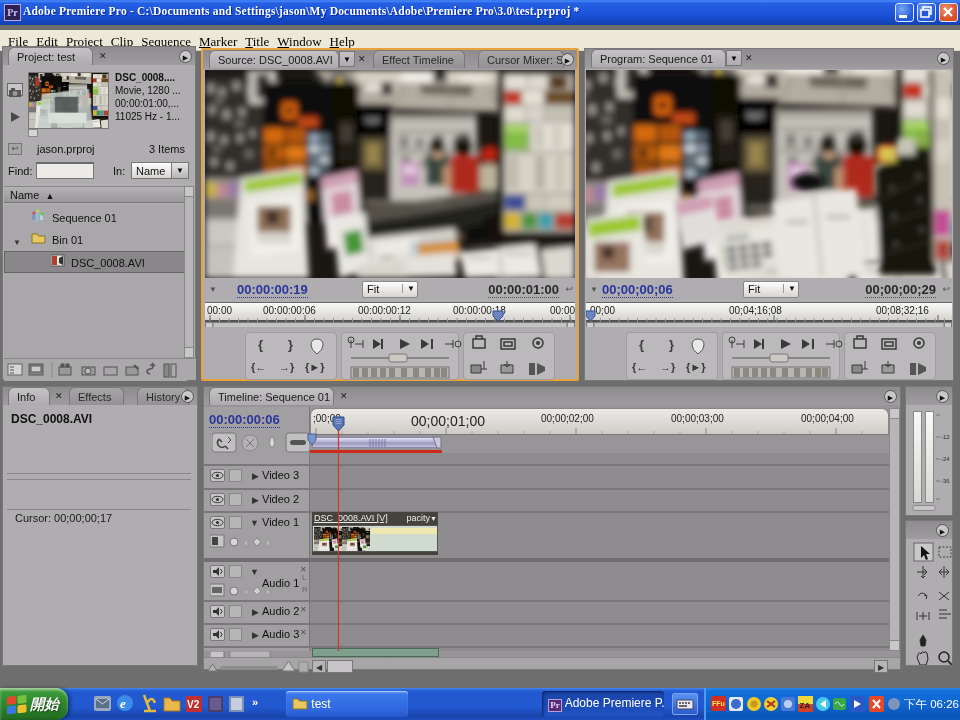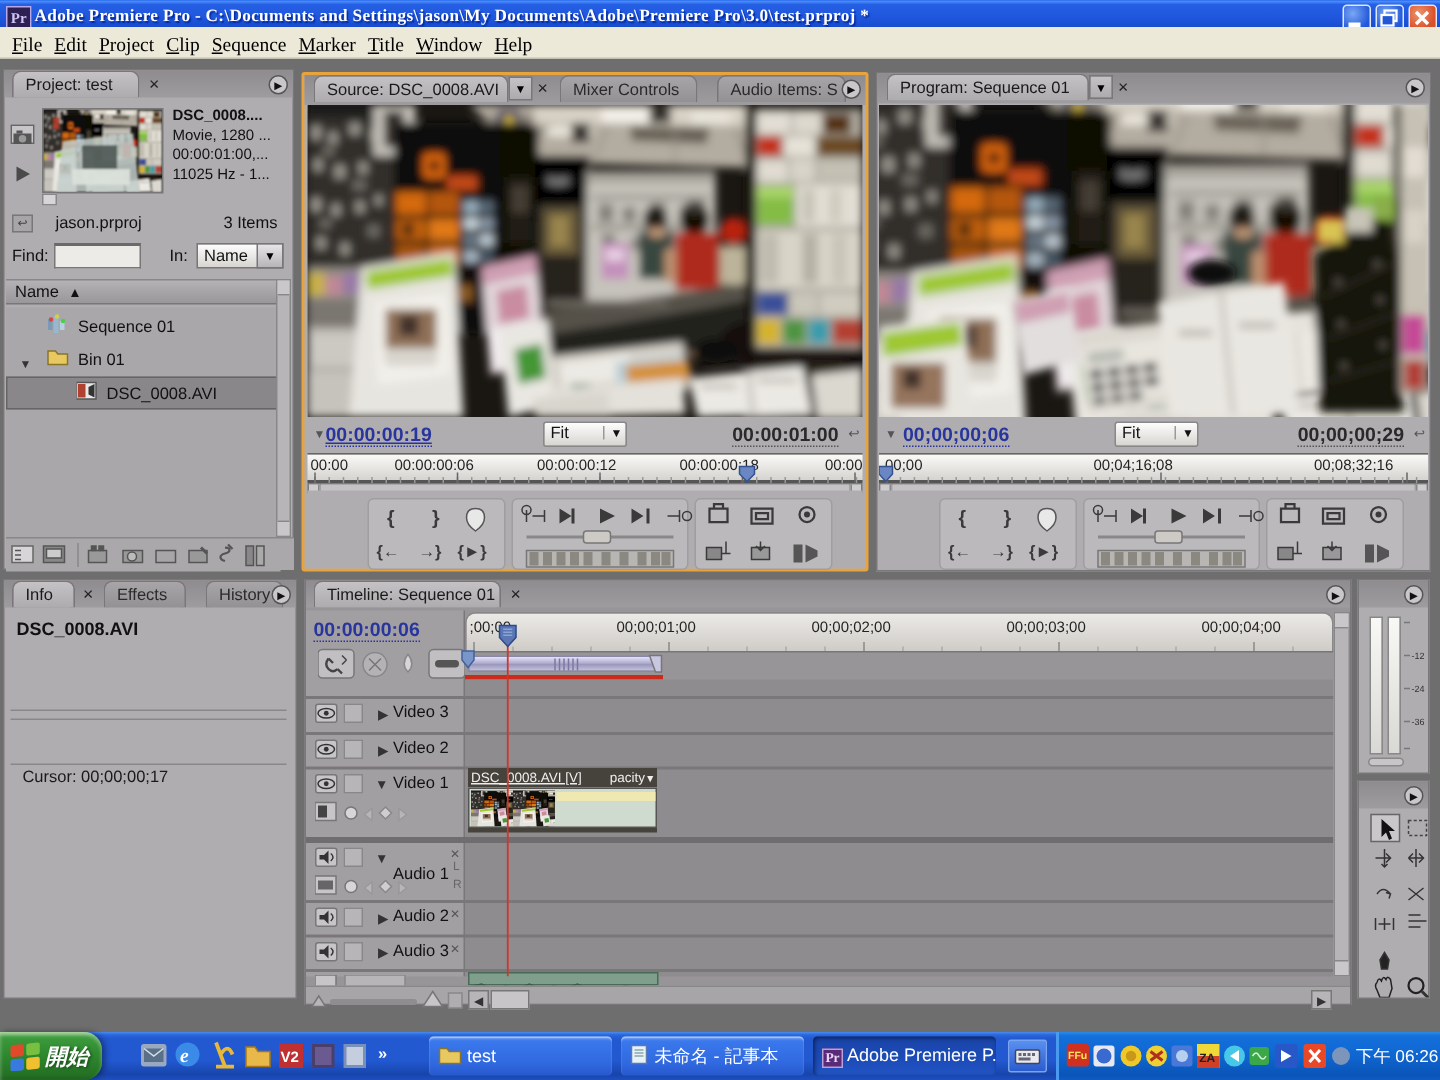--- a/index.html
+++ b/index.html
@@ -6,21 +6,21 @@
 #root{position:relative;width:960px;height:720px;background:#6e6e6e;padding-left:12px;}
 
 #titlebar{left:0;top:0;width:960px;height:25px;background:linear-gradient(180deg,#2a6cf0 0%,#4a8af8 4%,#2560e4 12%,#1e55dc 50%,#1549c8 80%,#1240ab 100%);}
 #titlebar .ticon{left:4px;top:4px;width:17px;height:17px;background:#2d2053;border:1px solid #b9a8e8;color:#cfc3f2;font:bold 10px "Liberation Serif",serif;text-align:center;line-height:15px;}
 #titlebar .ttext{left:23px;top:5px;color:#fff;font:bold 11.5px "Liberation Serif",serif;white-space:nowrap;text-shadow:1px 1px 1px #00279c;letter-spacing:0.2px;}
 .wbtn{top:3px;width:19px;height:19px;border-radius:3px;border:1px solid #dce8fb;color:#fff;}
 #btn-min{left:895px;background:radial-gradient(circle at 35% 30%,#7aa7f5,#2257d8 70%);}
 #btn-max{left:917px;background:radial-gradient(circle at 35% 30%,#7aa7f5,#2257d8 70%);}
 #btn-close{left:939px;background:radial-gradient(circle at 35% 30%,#f0946d,#d9512b 65%);}
 
-#menubar{left:0;top:18px;width:960px;height:21px;background:#ece9d8;border-bottom:1px solid #d8d4c4;font:13px "Liberation Serif",serif;color:#000;}
+#menubar{left:0;top:30px;width:960px;height:21px;background:#ece9d8;border-bottom:1px solid #d8d4c4;font:13px "Liberation Serif",serif;color:#000;}
 #menubar{padding-left:4px;}
 #menubar span{display:inline-block;margin:4px 4px 0 4px;}
 
 .panel{background:#b0adb0;border:1px solid #7a777a;}
 .tabstrip{position:absolute;left:0;top:0;right:0;height:18px;background:linear-gradient(180deg,#8f8c8f,#9f9c9f);}
 .tab{position:absolute;top:0;height:18px;background:linear-gradient(180deg,#c5c2c5,#aeabae);border:1px solid #7a777a;border-bottom:none;border-radius:6px 6px 0 0;font:11px "Liberation Sans",sans-serif;color:#1a1a1a;padding:3px 6px 0 8px;white-space:nowrap;}
 .tab.inactive{background:linear-gradient(180deg,#a8a5a8,#949194);color:#2a2a2a;}
 .pmenu{position:absolute;top:3px;width:13px;height:13px;border-radius:50%;background:#cac7ca;border:1px solid #555;color:#111;font-size:7px;line-height:13px;text-align:center;}
 
 .tc-blue{color:#28359c;font:bold 13px "Liberation Sans",sans-serif;border-bottom:1px dotted #28359c;}
@@ -376,29 +376,29 @@
     </div>
 
     <div class="abs vsb" style="right:1px;top:139px;width:10px;height:172px;"></div>
   </div>
 
   <div id="srcmon" class="abs mon" style="left:201px;top:48px;width:378px;height:333px;">
     <div class="tabstrip"></div>
     <div class="tab" style="left:6px;width:130px;">Source: DSC_0008.AVI</div>
     <div class="abs" style="left:136px;top:1px;width:16px;height:16px;background:linear-gradient(180deg,#c5c2c5,#aeabae);border:1px solid #7a777a;font-size:8px;text-align:center;line-height:15px;">▼</div>
     <div class="abs tabx" style="left:155px;top:4px;">✕</div>
-    <div class="tab inactive" style="left:170px;width:92px;">Mixer Controls</div>
-    <div class="tab inactive" style="left:275px;width:86px;">Audio Items: S</div>
+    <div class="tab inactive" style="left:170px;width:92px;">Effect Timeline</div>
+    <div class="tab inactive" style="left:275px;width:86px;">Cursor Mixer: S</div>
     <div class="pmenu" style="right:3px;">▶</div>
     <svg class="abs" style="left:2px;top:20px;" width="370" height="208" viewBox="0 0 370 208">
         <use href="#scene"></use>
       </svg>
     <div class="ctlrow abs" style="left:2px;top:228px;width:370px;height:24px;">
       <span class="abs" style="left:4px;top:7px;color:#555;font-size:8px;">▼</span>
-      <span class="tc-blue abs" style="left:12px;top:4px;text-decoration:underline;">00:00:00:19</span>
+      <span class="tc-blue abs" style="left:32px;top:4px;">00:00:00:19</span>
       <div class="fitbox abs" style="left:157px;top:3px;"><span>Fit</span><span class="fitarr">▼</span></div>
       <span class="tc-dark abs" style="right:16px;top:4px;">00:00:01:00</span>
         <span class="abs" style="right:2px;top:6px;font-size:9px;color:#555;">↩</span>
     </div>
     <div class="ruler abs" style="left:2px;top:252px;width:370px;height:20px;">
       <span style="left:2px;">00:00</span>
         <span style="left:58px;">00:00:00:06</span>
         <span style="left:153px;">00:00:00:12</span>
         <span style="left:248px;">00:00:00:18</span>
         <span style="left:345px;">00:00</span>
@@ -712,21 +712,21 @@
       <path d="M16 6 l3 3 M19 9 l-3 3" stroke="#444" fill="none"></path>
       <circle cx="38" cy="12" r="8" fill="#b5b2b5" stroke="#888"></circle>
         <path d="M34 8 l8 8 m-8 0 l8 -8" stroke="#777"></path>
       <path d="M60 5 q5 7 0 12 q-5 -5 0 -12" fill="#d8d5d8" stroke="#888"></path>
       <rect x="74" y="2" width="24" height="19" rx="3" fill="#c2bfc2" stroke="#777"></rect>
       <rect x="78" y="9" width="16" height="5" rx="2.5" fill="#555"></rect>
     </svg>
 
     <div class="abs" style="left:106px;top:21px;width:579px;height:26px;background:linear-gradient(180deg,#eceae6,#cfccc8);border-radius:7px 7px 0 0;border:1px solid #8a878a;border-bottom:none;">
       <span class="abs" style="left:2px;top:4px;font-size:10px;color:#222;">;00;00</span>
-      <span class="abs" style="left:100px;top:4px;font-size:10px;color:#222;">00;00;01;00</span>
+      <span class="abs" style="left:100px;top:4px;font-size:14px;color:#222;">00;00;01;00</span>
       <span class="abs" style="left:230px;top:4px;font-size:10px;color:#222;">00;00;02;00</span>
       <span class="abs" style="left:360px;top:4px;font-size:10px;color:#222;">00;00;03;00</span>
       <span class="abs" style="left:490px;top:4px;font-size:10px;color:#222;">00;00;04;00</span>
       <svg class="abs" style="left:0;top:0" width="577" height="26">
           <g stroke="#888">
             <line x1="5" y1="19" x2="5" y2="26"></line>
             <line x1="135" y1="19" x2="135" y2="26"></line>
             <line x1="265" y1="19" x2="265" y2="26"></line>
             <line x1="395" y1="19" x2="395" y2="26"></line>
             <line x1="525" y1="19" x2="525" y2="26"></line>
@@ -976,28 +976,20 @@
           <rect x="118" y="6" width="11" height="12" fill="#6a5a90"></rect>
         <rect x="137" y="4" width="15" height="16" fill="#7a90b8"></rect>
           <rect x="139" y="6" width="11" height="12" fill="#c4cede"></rect>
         <text x="160" y="14" font-size="11" fill="#fff" font-weight="bold">»</text>
       </g>
     </svg>
 
     <div class="tbtn abs" style="left:286px;width:122px;"><svg width="16" height="14" style="vertical-align:-2px">
           <path d="M1 3 l5 0 1.5 2 7.5 0 0 8 -14 0 z" fill="#e8c860" stroke="#8a7428"></path>
         </svg> <span>test</span></div>
-    <div class="tbtn abs" style="left:414px;width:122px;"><svg width="13" height="14" style="vertical-align:-2px">
-          <rect x="1" y="1" width="10" height="12" fill="#e8f0f8" stroke="#5a7ab0"></rect>
-          <g stroke="#8aa">
-            <line x1="3" y1="4" x2="9" y2="4"></line>
-            <line x1="3" y1="6" x2="9" y2="6"></line>
-            <line x1="3" y1="8" x2="9" y2="8"></line>
-          </g>
-        </svg> <span>未命名 - 記事本</span></div>
     <div class="tbtn abs pressed" style="left:542px;width:122px;"><span class="pricon">Pr</span> <span>Adobe Premiere P...</span></div>
     <div class="abs" style="left:672px;top:5px;width:26px;height:22px;background:linear-gradient(180deg,#5a90f0,#2a5cd0);border:1px solid #7aa4ee;border-radius:2px;"><svg width="24" height="20">
           <rect x="4" y="6" width="16" height="9" rx="1" fill="#e8eaf0" stroke="#445"></rect>
           <g fill="#667">
             <rect x="6" y="8" width="2" height="2"></rect>
             <rect x="9" y="8" width="2" height="2"></rect>
             <rect x="12" y="8" width="2" height="2"></rect>
             <rect x="15" y="8" width="2" height="2"></rect>
             <rect x="6" y="11" width="8" height="2"></rect>
           </g>

